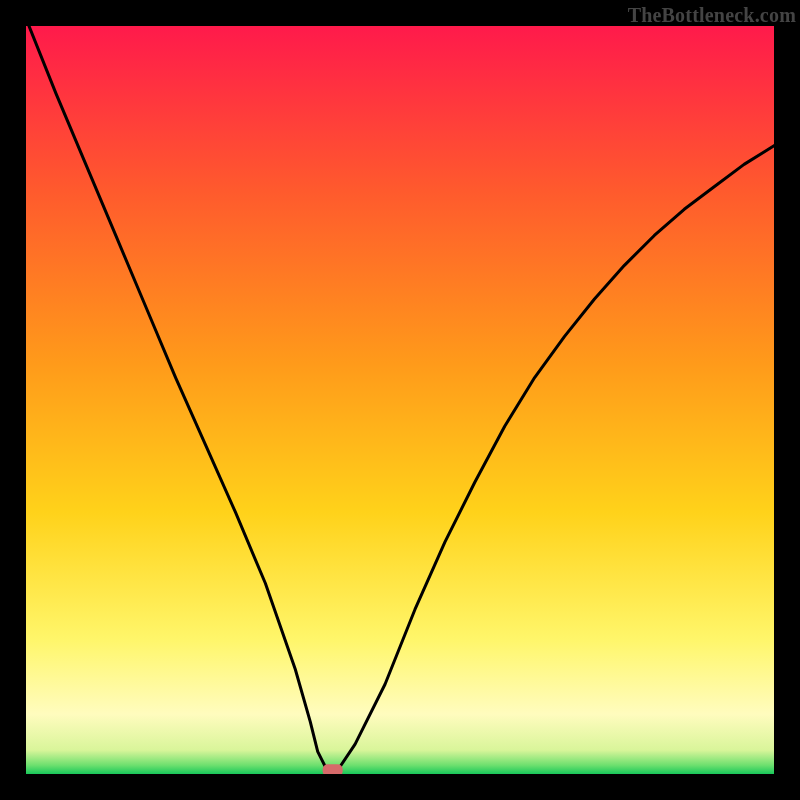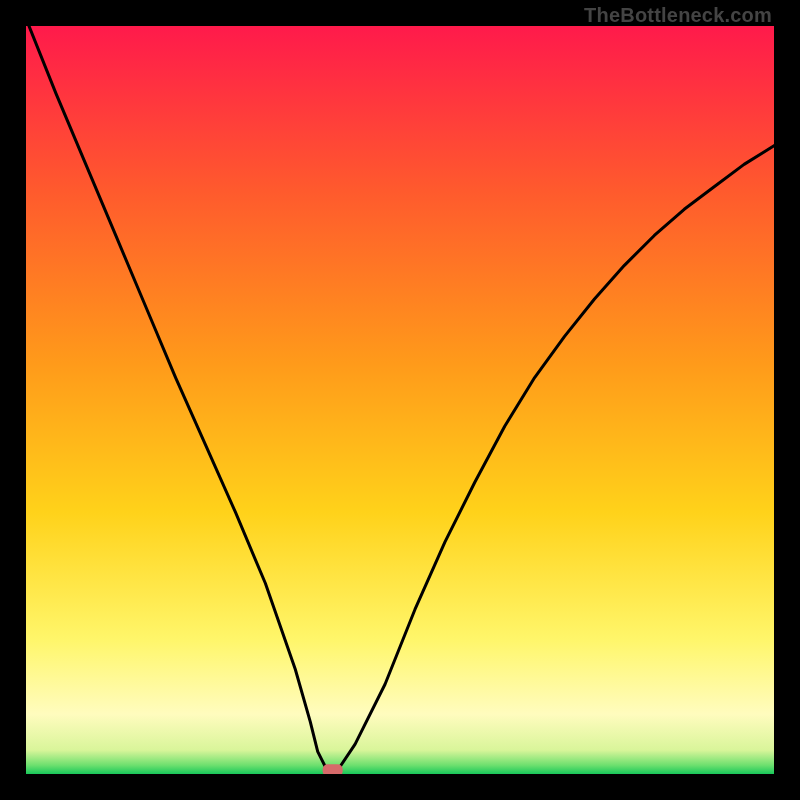--- a/index.html
+++ b/index.html
@@ -13,26 +13,27 @@
   }
   .frame {
     position: relative;
     width: 800px;
     height: 800px;
     background: #000;
   }
   .watermark {
     position: absolute;
     top: 4px;
-    right: 28px;
+    right: 4px;
     color: #444;
     font-size: 20px;
     font-weight: 600;
     letter-spacing: 0.2px;
     user-select: none;
+    font-family: Liberation Serif, serif;
   }
   svg {
     position: absolute;
     left: 26px;
     top: 26px;
     display: block;
   }
 </style>
 </head>
 <body>

